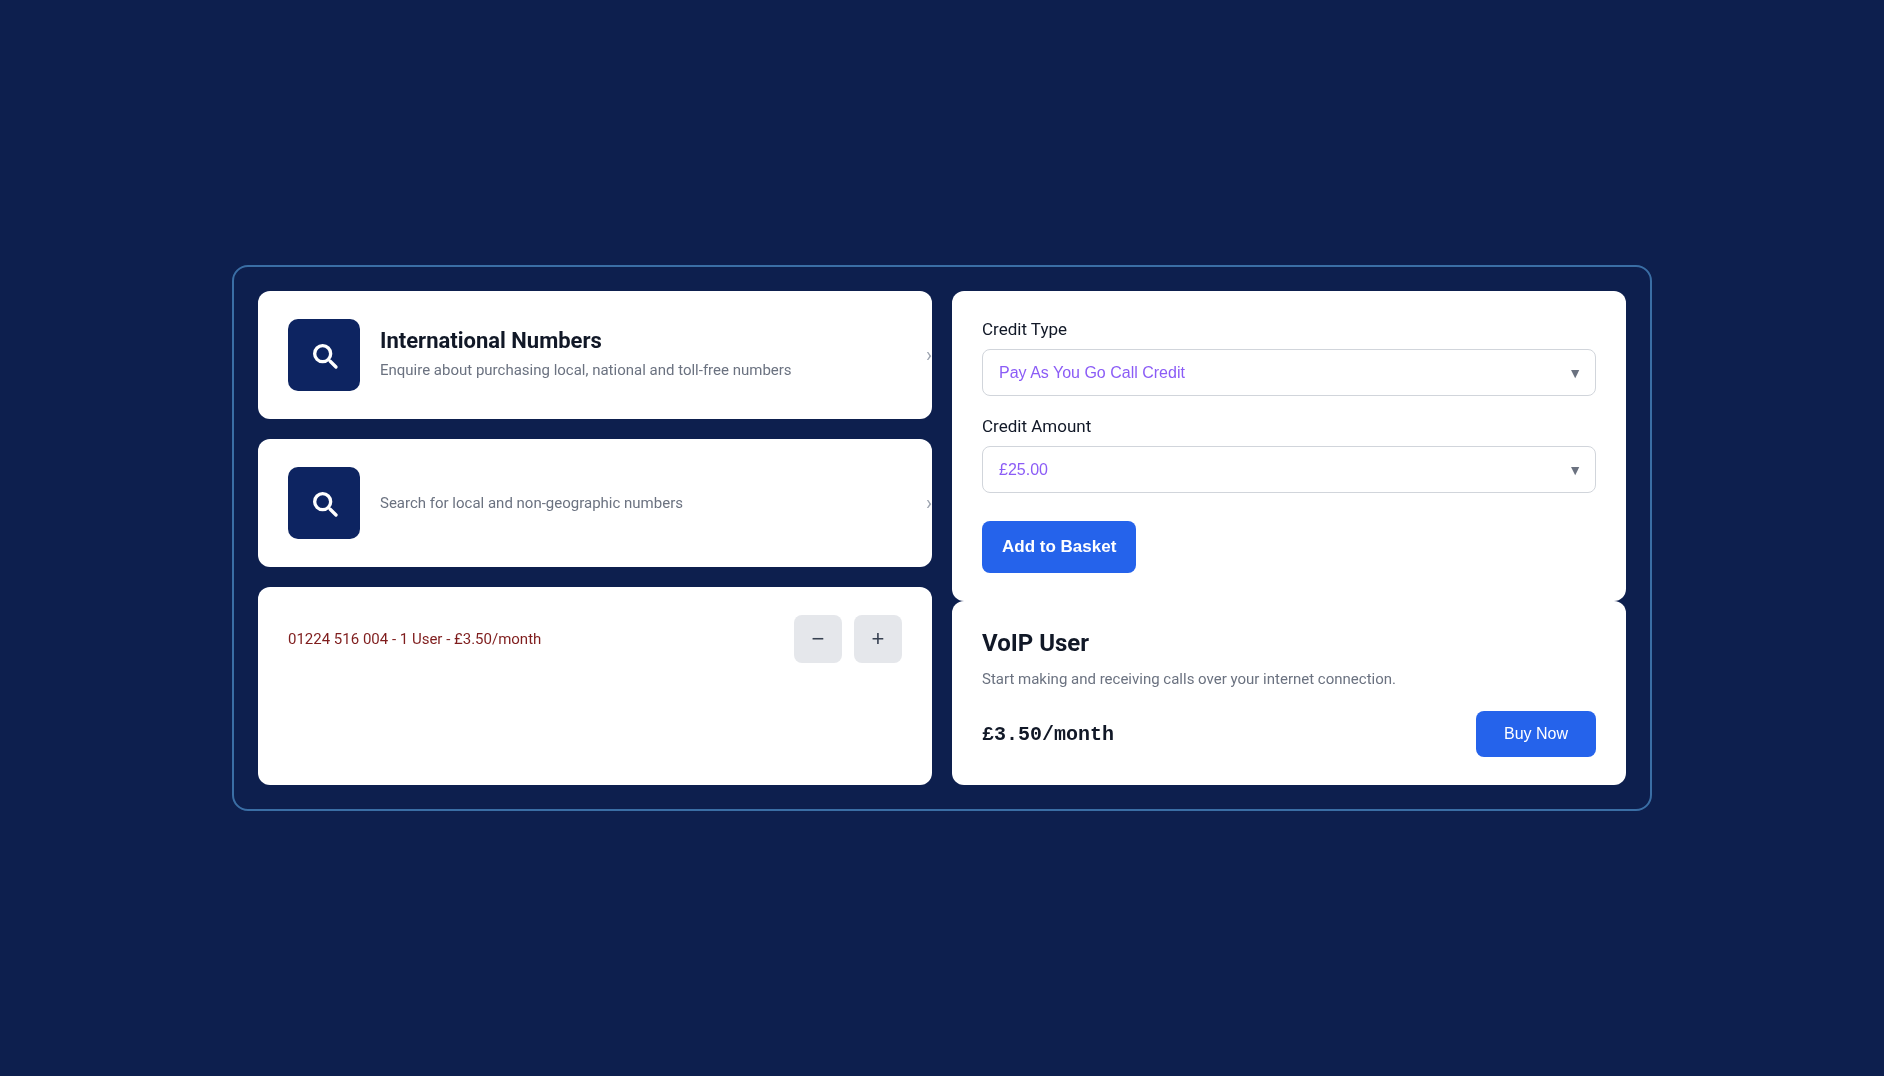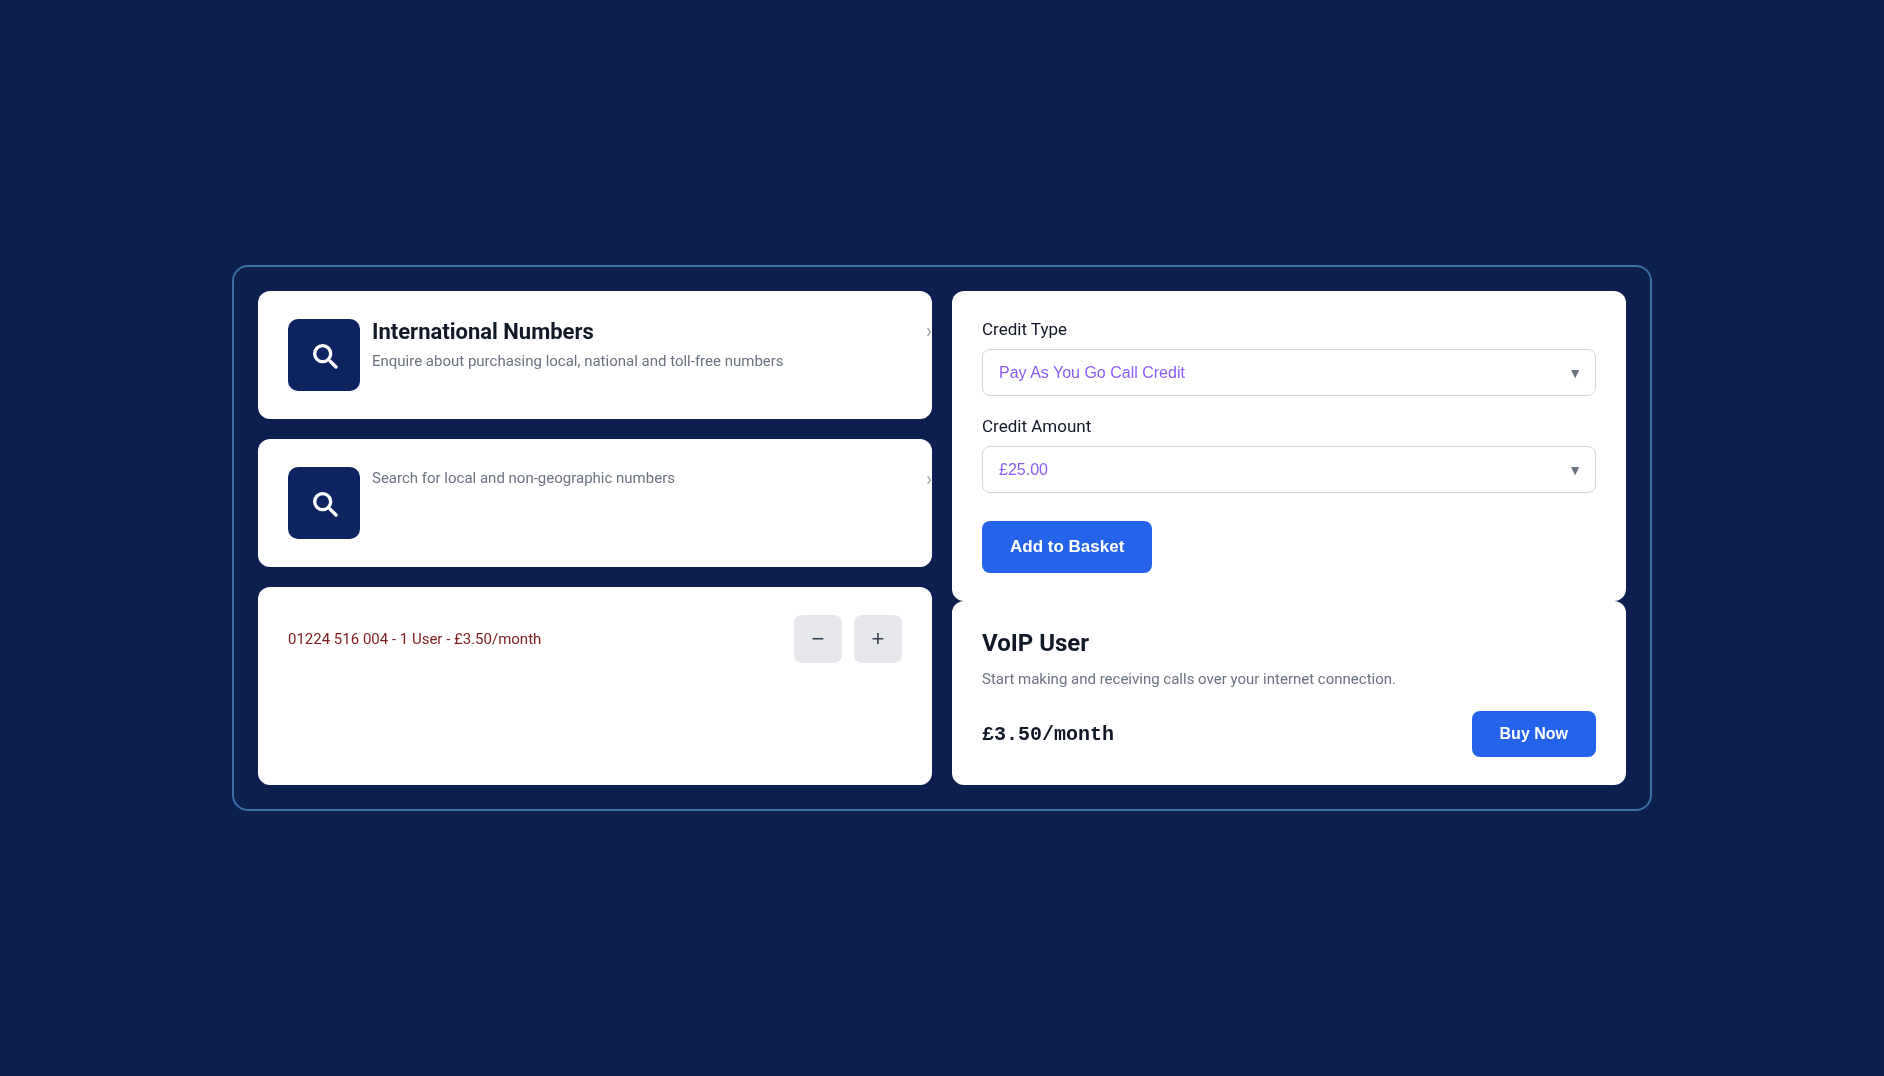--- a/index.html
+++ b/index.html
@@ -43,21 +43,22 @@
 
     .card {
       background-color: #ffffff;
       border-radius: 12px;
       padding: 28px 30px;
     }
 
     
     .number-card {
       display: flex;
-      gap: 12px;
+      align-items: center;
+      gap: 20px;
       position: relative;
     }
 
     .icon-box {
       background-color: #0d2461;
       border-radius: 10px;
       width: 72px;
       height: 72px;
       display: flex;
       align-items: center;
@@ -172,21 +173,21 @@
       pointer-events: none;
       color: #6b7280;
       font-size: 14px;
     }
 
     .add-basket-btn {
       background-color: #2563eb;
       color: white;
       border: none;
       border-radius: 8px;
-      padding: 16px 28px;
+      padding: 16px 20px;
       font-size: 17px;
       font-weight: 600;
       cursor: pointer;
       margin-top: 8px;
     }
 
     
     .voip-card {
       display: flex;
       flex-direction: column;
@@ -219,21 +220,21 @@
       font-family: Liberation Mono, monospace;
     }
 
     .buy-now-btn {
       background-color: #2563eb;
       color: white;
       border: none;
       border-radius: 8px;
       padding: 14px 28px;
       font-size: 16px;
-      font-weight: 700;
+      font-weight: 400;
       cursor: pointer;
     }
   </style>
 </head>
 <body>
 
 <div class="main-container">
 
   <div class="left-column">
 

